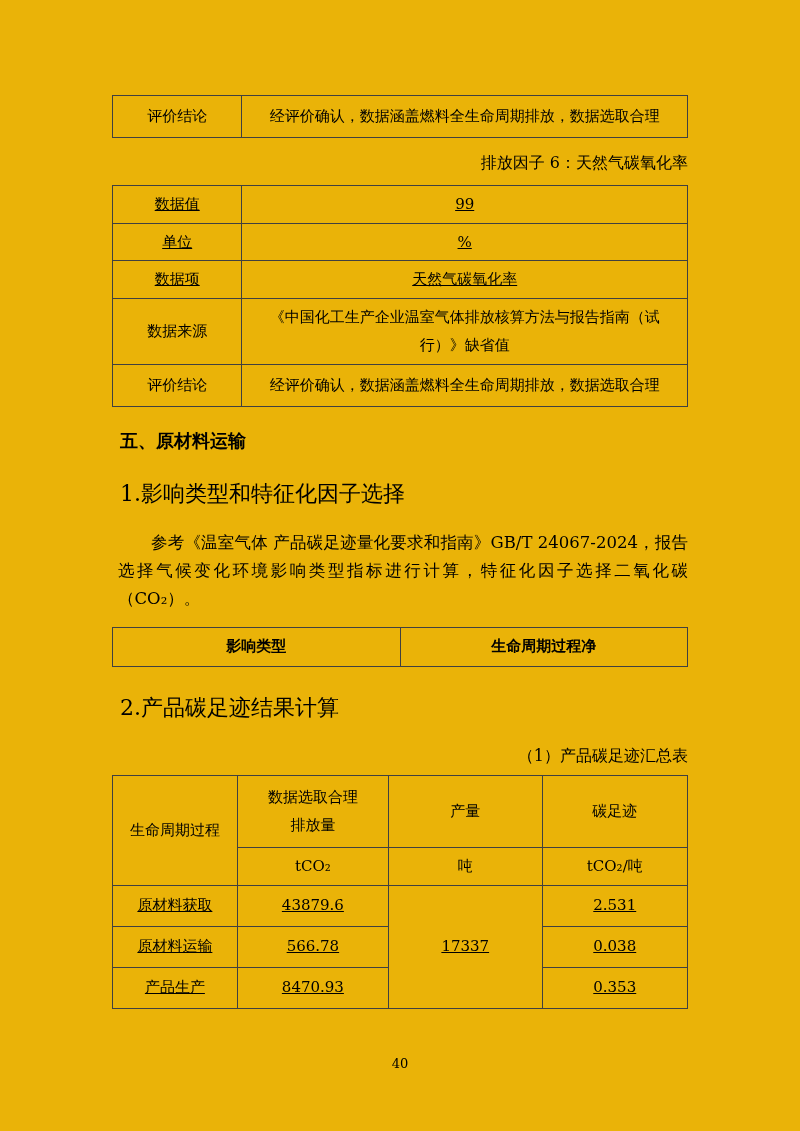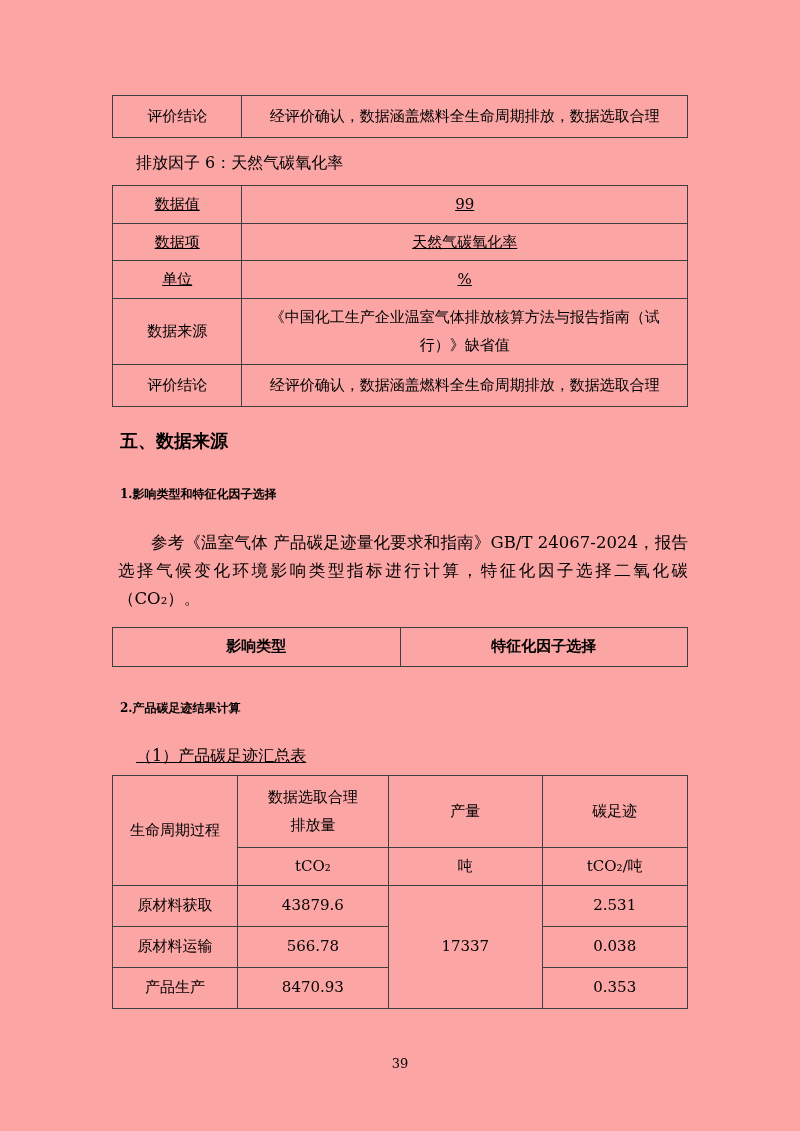--- a/index.html
+++ b/index.html
@@ -1,54 +1,54 @@
 <!DOCTYPE html>
 <html><head>
 <meta charset="utf-8">
 <style>
   * { margin:0; padding:0; box-sizing:border-box; }
   html,body { background:#e9e9e9; }
   .page {
-    width:800px; height:1131px; margin:0 auto; background:#fca5a5;
+    width:800px; height:1131px; margin:0 auto; background:#eab308;
     font-family:"DejaVu Serif","Liberation Serif",serif;
     color:#000; position:relative;
     padding:95px 112px 0 112px;
   }
   table.tbl {
     width:100%; border-collapse:collapse; table-layout:fixed;
   }
   table.tbl td, table.tbl th {
     border:1px solid #404040; text-align:center; vertical-align:middle;
     font-size:15px; font-weight:normal; padding:4px 10px; line-height:1.9;
   }
   table.tbl th.bold { font-weight:bold; }
   .t1-row { height:42px; }
   .t2-row { height:34px;text-decoration:underline; }
   .t2-row-src { height:66px; }
   .t2-row-concl { height:42px; }
   .caption {
-    font-size:16px; line-height:22px; margin:14px 0 11px 24px;
+    font-size:16px; line-height:22px; margin:14px 0 11px 72px;text-align:right;
   }
   .h-section {
     font-size:18px; font-weight:bold; margin:26px 0 0 8px; line-height:24px;
   }
   .h-sub {
-    font-size:12px; font-weight:bold; margin:30px 0 0 8px; line-height:22px;
+    font-size:22px; font-weight:normal; margin:30px 0 0 8px; line-height:22px;
   }
   .body-para {
     font-size:16.5px; line-height:28px; text-align:justify;
     text-indent:2em; margin:24px 0 14px 6px;
   }
   .tbl-impact { margin-top:2px; }
   .tbl-impact tr { height:39px; }
-  .caption2 { margin-top:26px; margin-bottom:8px;text-decoration:underline; }
+  .caption2 { margin-top:26px; margin-bottom:8px; }
   .tbl-summary td { line-height:1.7; }
   .row-head { height:72px; }
   .row-units { height:38px;padding-left:22px; }
-  .row-data { height:41px; }
+  .row-data { height:41px;text-decoration:underline; }
   .prewrap { white-space:pre-line; }
   .page-number {
     position:absolute; left:0; right:0; bottom:60px;
     text-align:center; font-size:13px;
   }
   .mt-h2 { margin-top:22px; }
 </style>
 </head>
 <body>
 
@@ -73,53 +73,53 @@
     <colgroup>
         <col style="width:22.5%">
         <col style="width:77.5%">
       </colgroup>
     <tbody>
         <tr class="t2-row">
       <td>数据值</td>
       <td>99</td>
     </tr>
     <tr class="t2-row">
+      <td>单位</td>
+      <td>%</td>
+    </tr>
+    <tr class="t2-row">
       <td>数据项</td>
       <td>天然气碳氧化率</td>
-    </tr>
-    <tr class="t2-row">
-      <td>单位</td>
-      <td>%</td>
     </tr>
     <tr class="t2-row-src">
       <td>数据来源</td>
       <td>《中国化工生产企业温室气体排放核算方法与报告指南（试行）》缺省值</td>
     </tr>
     <tr class="t2-row-concl">
       <td>评价结论</td>
       <td>经评价确认，数据涵盖燃料全生命周期排放，数据选取合理</td>
     </tr>
   </tbody>
     </table>
 
-  <h2 class="h-section mt-h2">五、数据来源</h2>
+  <h2 class="h-section mt-h2">五、原材料运输</h2>
 
   <h3 class="h-sub">1.影响类型和特征化因子选择</h3>
 
   <p class="body-para">参考《温室气体 产品碳足迹量化要求和指南》GB/T 24067-2024，报告选择气候变化环境影响类型指标进行计算，特征化因子选择二氧化碳（CO₂）。</p>
 
   <table class="tbl tbl-impact">
     <colgroup>
         <col style="width:50%">
         <col style="width:50%">
       </colgroup>
     <tbody>
         <tr>
       <th class="bold">影响类型</th>
-      <th class="bold">特征化因子选择</th>
+      <th class="bold">生命周期过程净</th>
     </tr>
   </tbody>
     </table>
 
   <h3 class="h-sub">2.产品碳足迹结果计算</h3>
 
   <p class="caption caption2">（1）产品碳足迹汇总表</p>
 
   <table class="tbl tbl-summary">
     <colgroup>
@@ -153,15 +153,15 @@
       <td>0.038</td>
     </tr>
     <tr class="row-data">
       <td>产品生产</td>
       <td>8470.93</td>
       <td>0.353</td>
     </tr>
   </tbody>
     </table>
 
-  <div class="page-number">39</div>
+  <div class="page-number">40</div>
 
 </div>
 
 </body></html>

